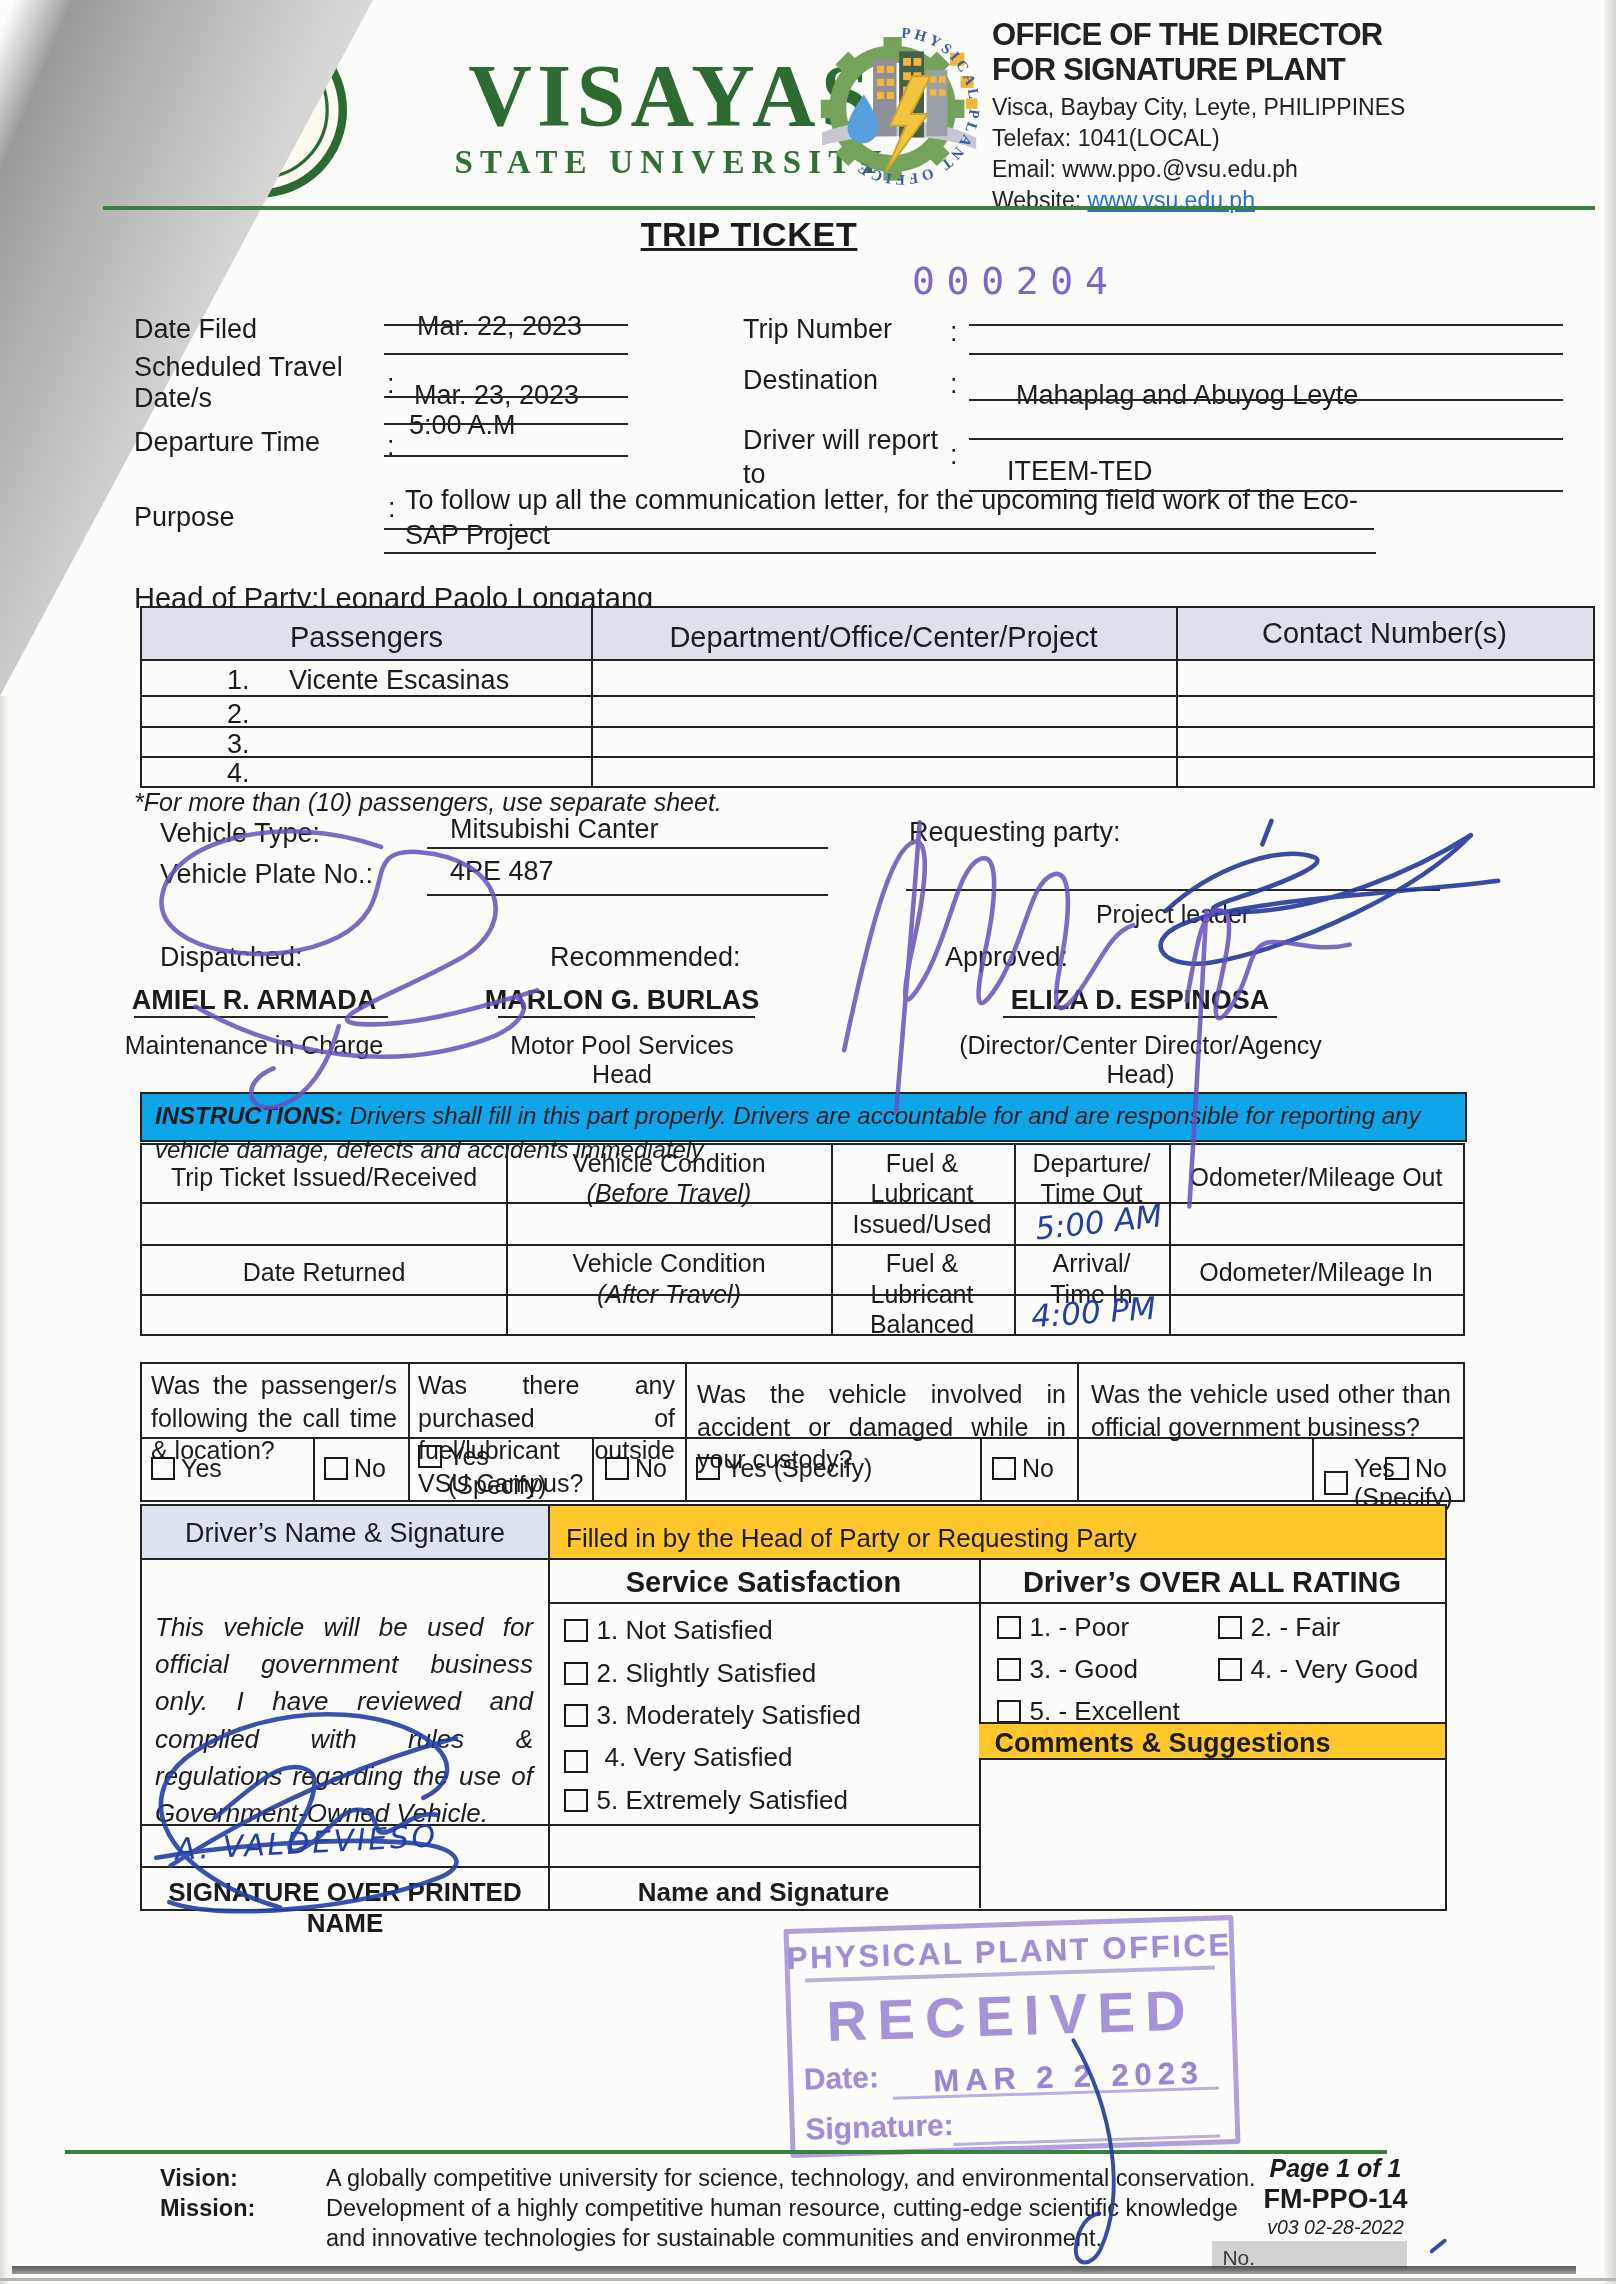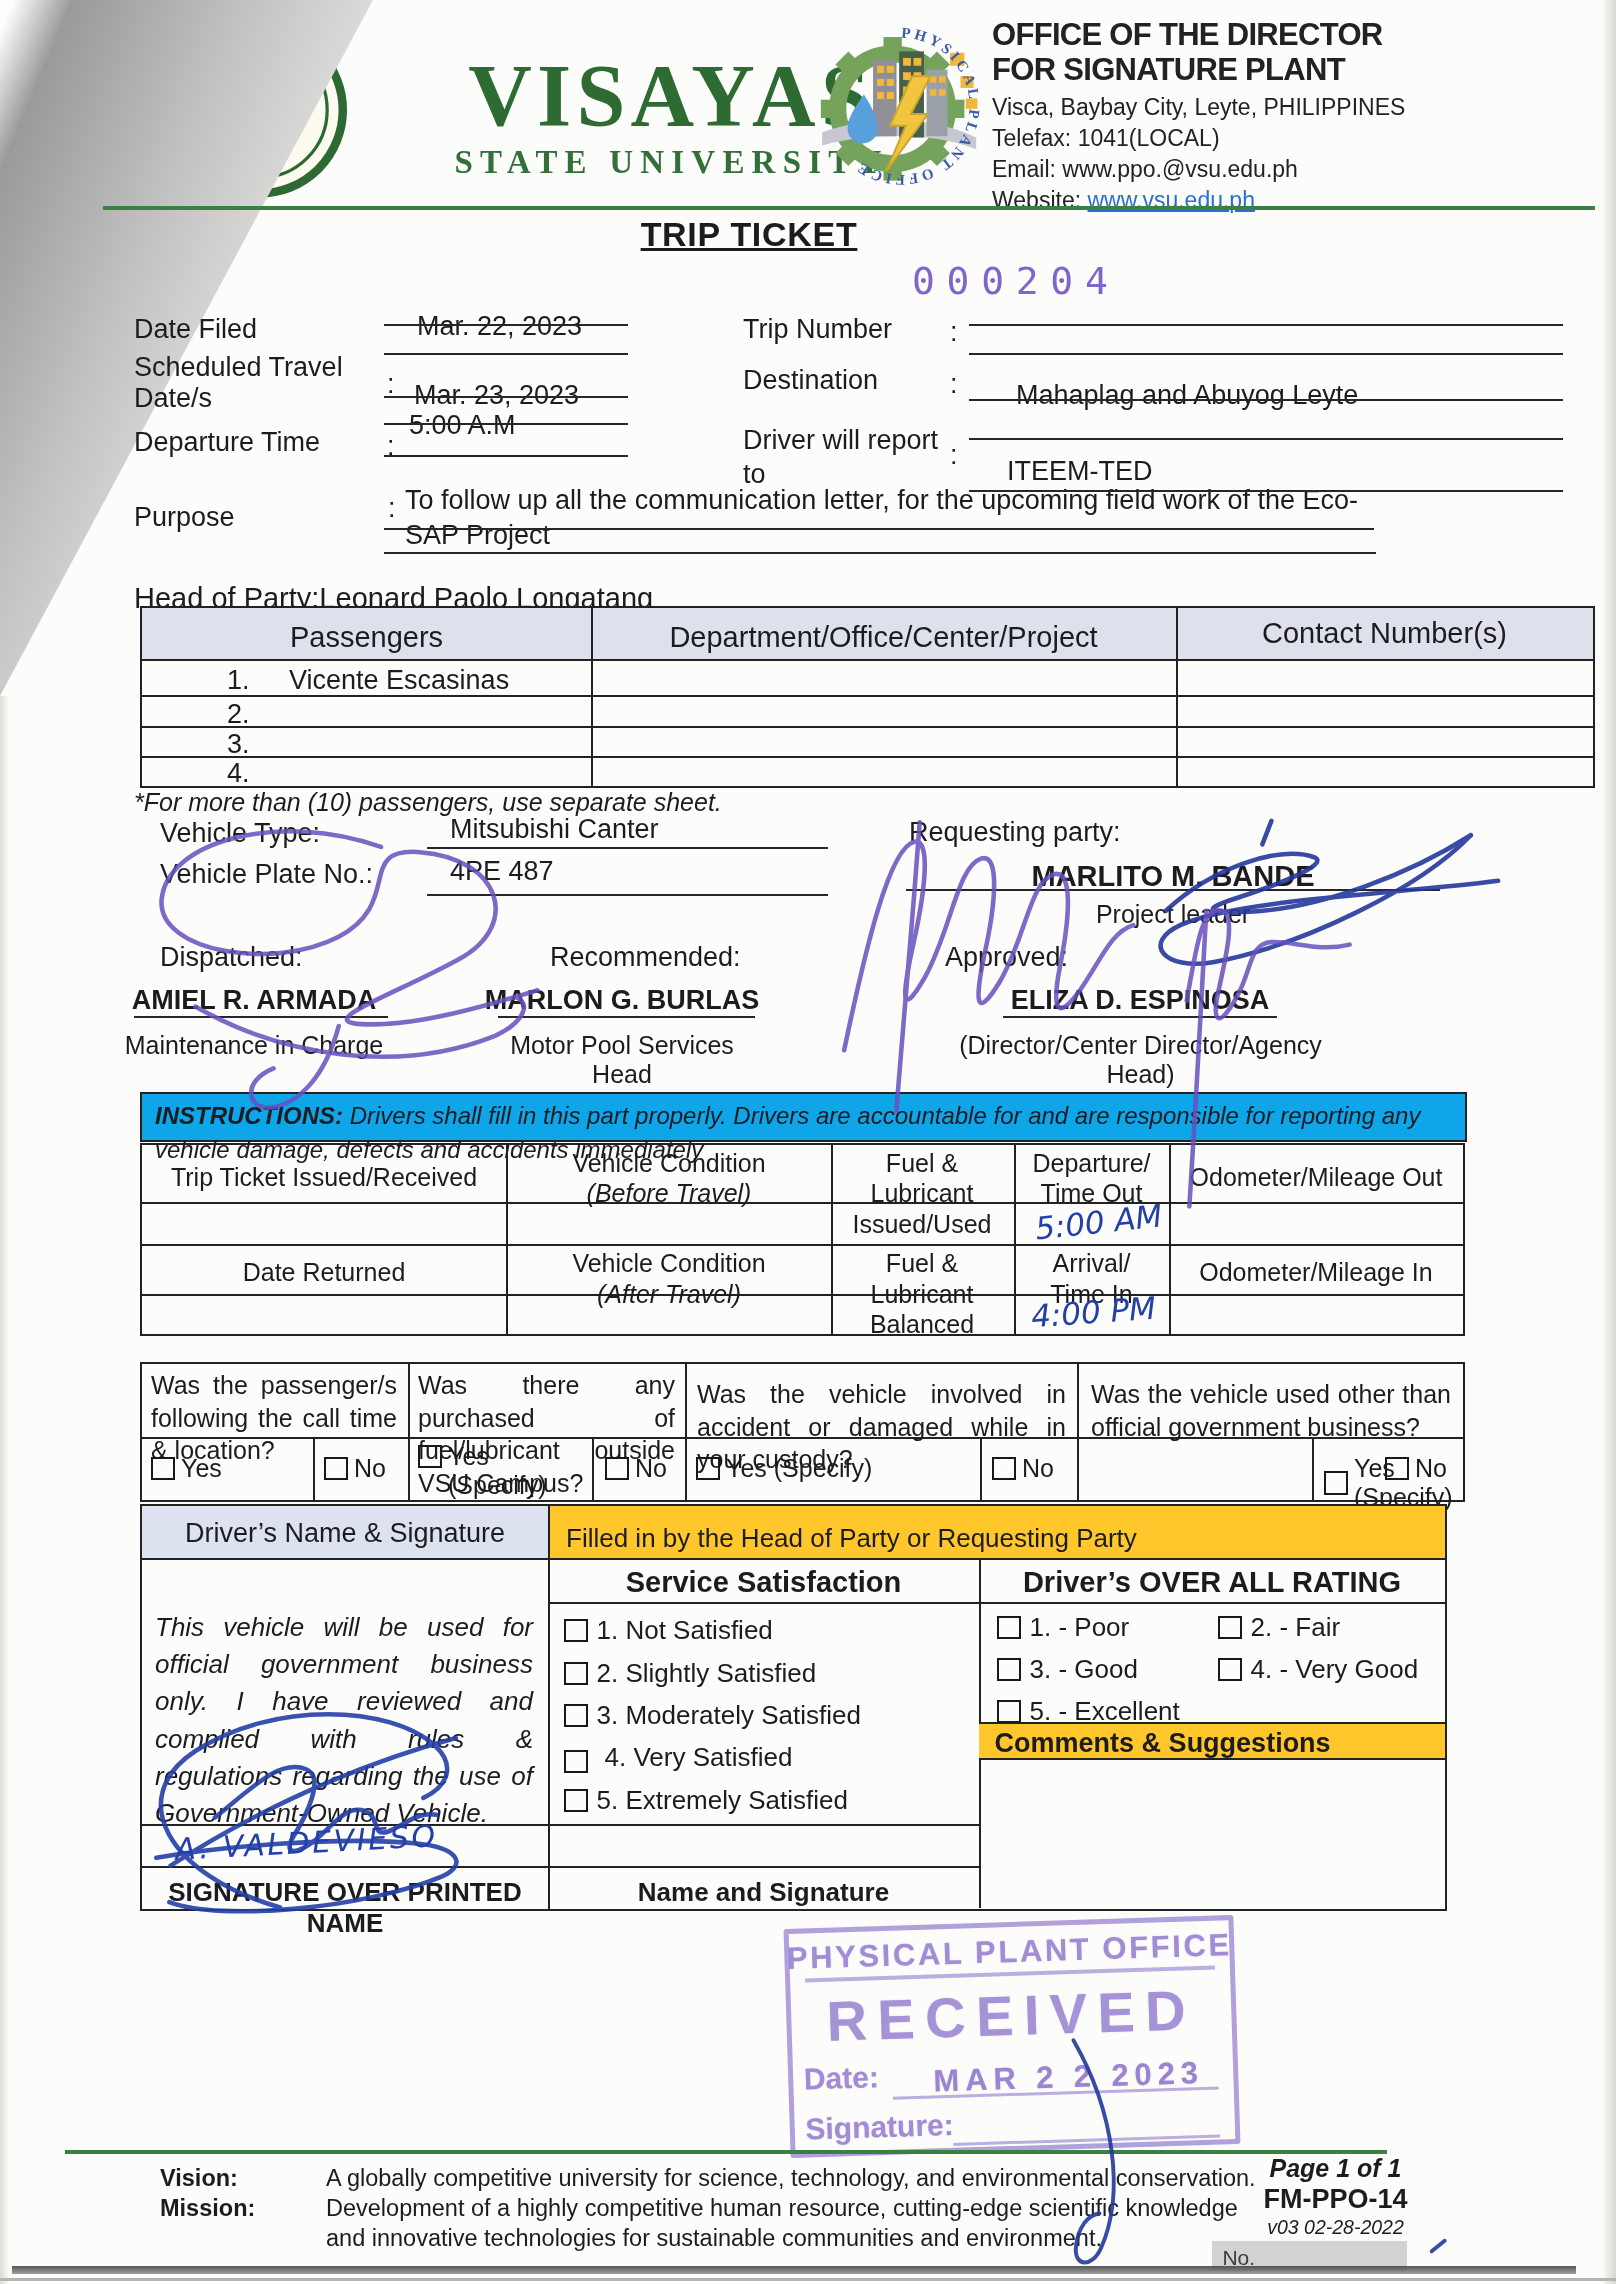--- a/index.html
+++ b/index.html
@@ -202,21 +202,20 @@
   <div class="abs ital" style="left:134px;top:788px;font-size:25px">*For more than (10) passengers, use separate sheet.</div>
 
   <div class="lbl" style="left:160px;top:818px">Vehicle Type:</div>
   <div class="val" style="left:450px;top:814px">Mitsubishi Canter</div>
   <div class="line" style="left:427px;top:847px;width:401px"></div>
   <div class="lbl" style="left:160px;top:859px">Vehicle Plate No.:</div>
   <div class="val" style="left:450px;top:856px">4PE 487</div>
   <div class="line" style="left:427px;top:894px;width:401px"></div>
 
   <div class="lbl" style="left:909px;top:817px">Requesting party:</div>
-  <div class="abs center bold" style="left:906px;top:860px;width:534px;font-size:29px">MARLITO M. BANDE</div>
   <div class="line" style="left:906px;top:889px;width:534px"></div>
   <div class="abs center" style="left:906px;top:900px;width:534px;font-size:25px">Project leader</div>
 
   <div class="lbl" style="left:160px;top:942px">Dispatched:</div>
   <div class="lbl" style="left:550px;top:942px">Recommended:</div>
   <div class="lbl" style="left:945px;top:942px">Approved:</div>
 
   <div class="abs center bold" style="left:117px;top:985px;width:274px;font-size:27px">AMIEL R. ARMADA</div>
   <div class="line" style="left:134px;top:1016px;width:254px"></div>
   <div class="abs center" style="left:117px;top:1031px;width:274px;font-size:25px">Maintenance in Charge</div>

